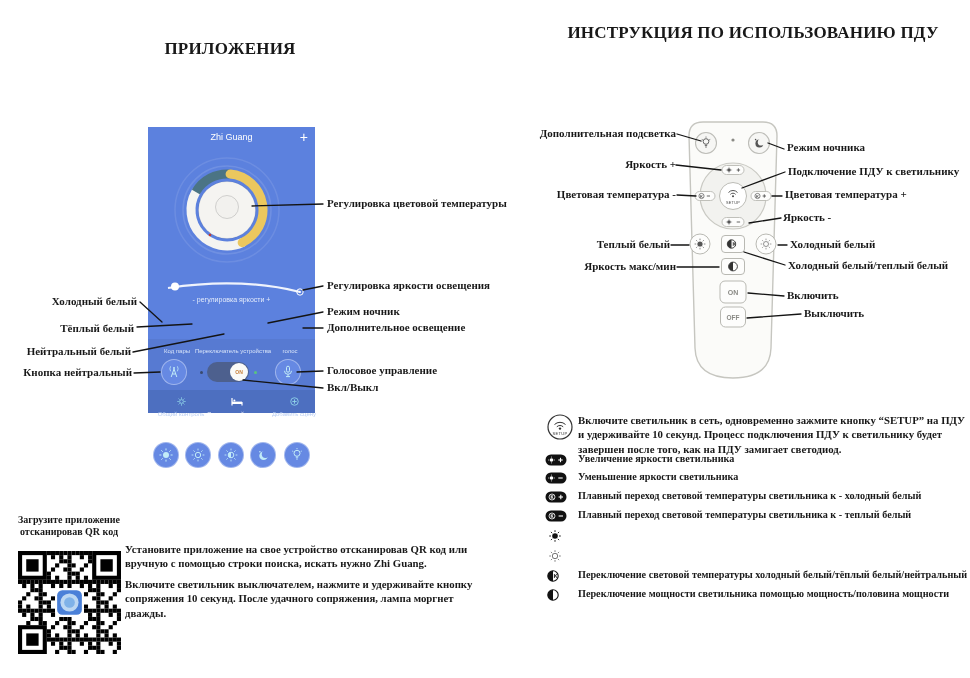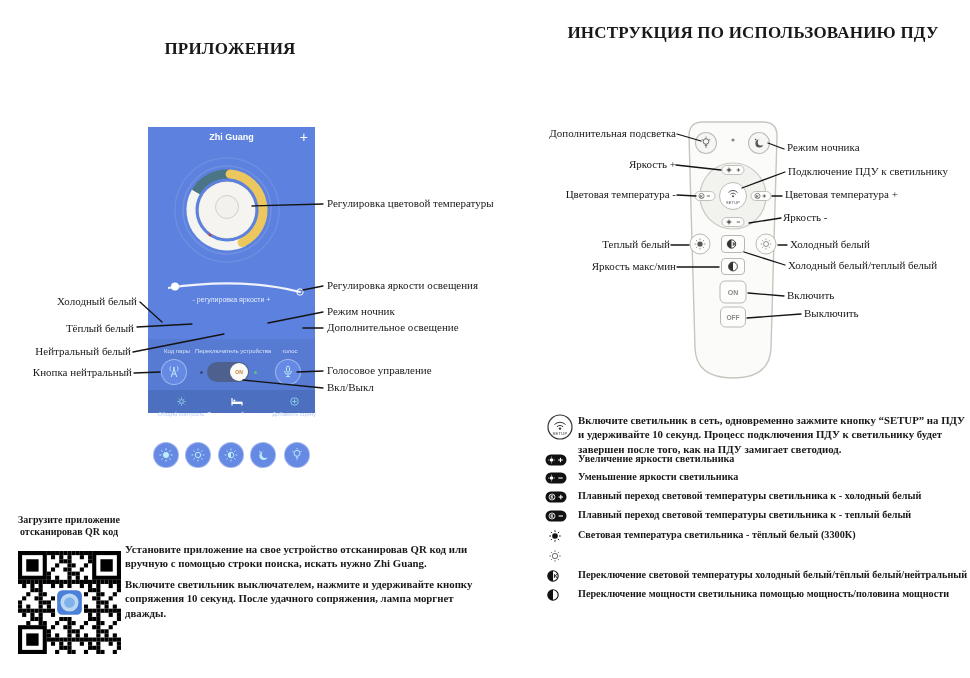--- a/index.html
+++ b/index.html
@@ -1,28 +1,28 @@
 <!DOCTYPE html>
 <html><head>
 <meta charset="utf-8">
 <style>
   html,body{margin:0;padding:0}
   body{position:relative;width:970px;height:678px;background:#ffffff;overflow:hidden;
        font-family:"Liberation Serif",serif;color:#181818}
   .abs{position:absolute}
   .title{position:absolute;font-weight:bold;font-size:17px;line-height:1.3;text-align:center;letter-spacing:.2px}
-  .callout{position:absolute;font-weight:normal;font-size:11px;white-space:nowrap;line-height:13px}
+  .callout{position:absolute;font-weight:bold;font-size:11px;white-space:nowrap;line-height:13px}
   .ra{text-align:right}
   .para{position:absolute;font-weight:bold;font-size:10.8px;line-height:1.32}
   .legend-row{position:absolute;left:545px;height:15px;display:flex;align-items:flex-start;gap:9px;white-space:nowrap}
   .legend-text{font-weight:bold;font-size:10.2px}
   
   .phone{position:absolute;left:148px;top:127px;width:167px;height:286px;background:#5c81de;z-index:1}
   .phone-title{position:absolute;left:0;top:5px;width:100%;text-align:center;
-               font-family:"Liberation Sans",sans-serif;font-weight:bold;font-size:9px;color:#fff}
+               font-family:"Liberation Sans",sans-serif;font-weight:normal;font-size:9px;color:#fff}
   .phone-add{position:absolute;right:7px;top:2px;font-family:"Liberation Sans",sans-serif;font-size:14px;color:#fff}
   .app-band{position:absolute;left:0;top:212px;width:100%;height:51px;background:rgba(0,0,0,.05)}
   .app-icon-btn{position:absolute;width:26px;height:26px;border-radius:50%;background:#6689e3;
                 border:1px solid rgba(255,255,255,.38);box-sizing:border-box;top:315px;
                 display:flex;align-items:center;justify-content:center}
   .app-row-label{position:absolute;top:221px;transform:translateX(-50%);
                  font-family:"Liberation Sans",sans-serif;font-size:6px;color:#d7e3f9;white-space:nowrap}
   .round-btn{position:absolute;width:26px;height:26px;border-radius:50%;background:#6689e3;
              border:1px solid rgba(255,255,255,.38);box-sizing:border-box;top:232px;
              display:flex;align-items:center;justify-content:center}
@@ -430,21 +430,20 @@
       <line x1="10" y1="1.2" x2="10" y2="3"></line>
         <line x1="10" y1="11" x2="10" y2="12.8"></line>
       <line x1="4.2" y1="7" x2="6" y2="7"></line>
         <line x1="14" y1="7" x2="15.8" y2="7"></line>
       <line x1="5.9" y1="2.9" x2="7.2" y2="4.2"></line>
         <line x1="12.8" y1="9.8" x2="14.1" y2="11.1"></line>
       <line x1="5.9" y1="11.1" x2="7.2" y2="9.8"></line>
         <line x1="12.8" y1="4.2" x2="14.1" y2="2.9"></line>
     </g>
   </svg>
-  <span class="legend-text">Световая температура светильника - тёплый белый (3300К)</span>
 </div>
 <div class="legend-row" style="top:549px">
   <svg width="24" height="14" viewBox="0 0 24 14">
     <circle cx="10" cy="7" r="2.7" fill="none" stroke="#666" stroke-width=".9"></circle>
     <g stroke="#666" stroke-width=".8">
       <line x1="10" y1="1.2" x2="10" y2="3"></line>
         <line x1="10" y1="11" x2="10" y2="12.8"></line>
       <line x1="4.2" y1="7" x2="6" y2="7"></line>
         <line x1="14" y1="7" x2="15.8" y2="7"></line>
       <line x1="5.9" y1="2.9" x2="7.2" y2="4.2"></line>

